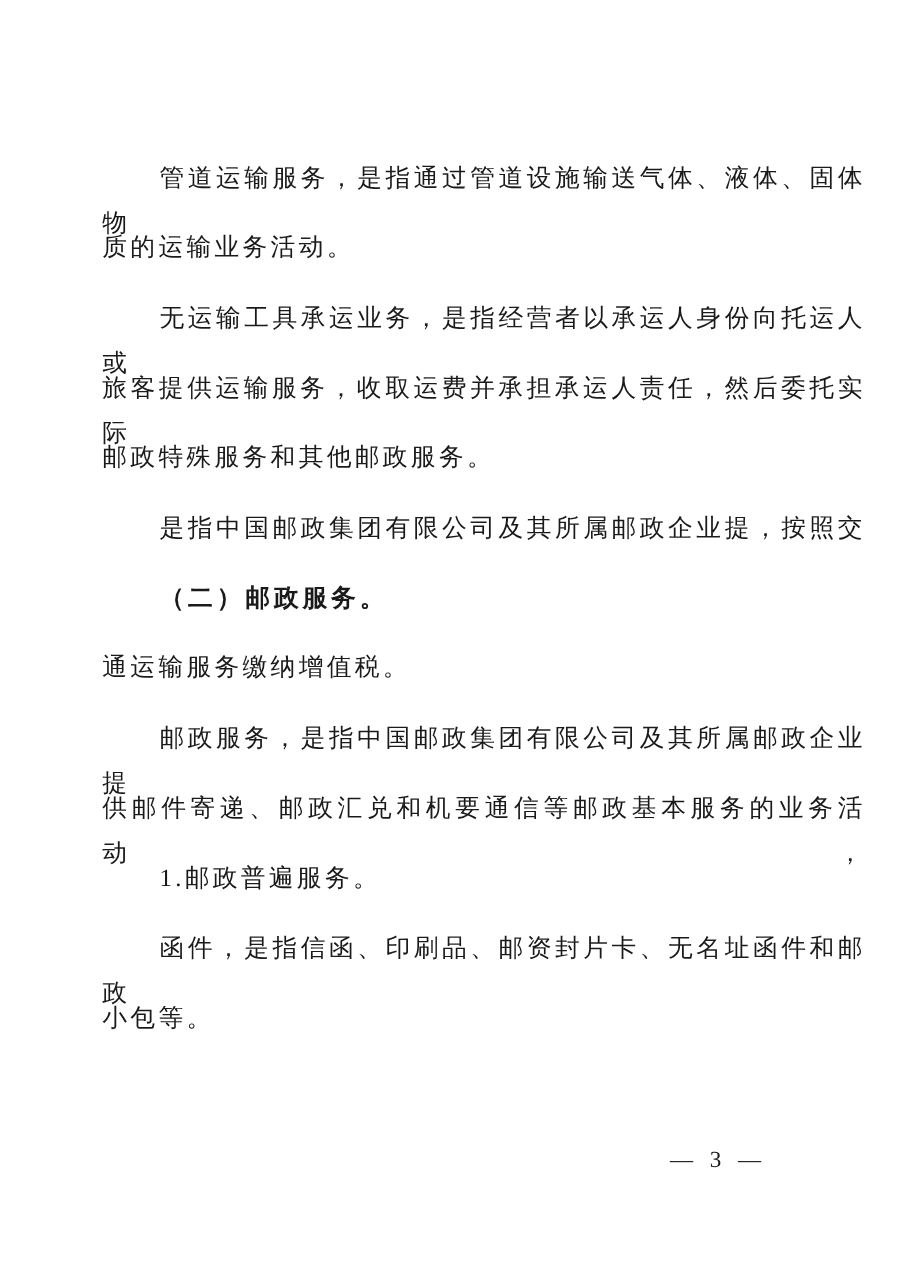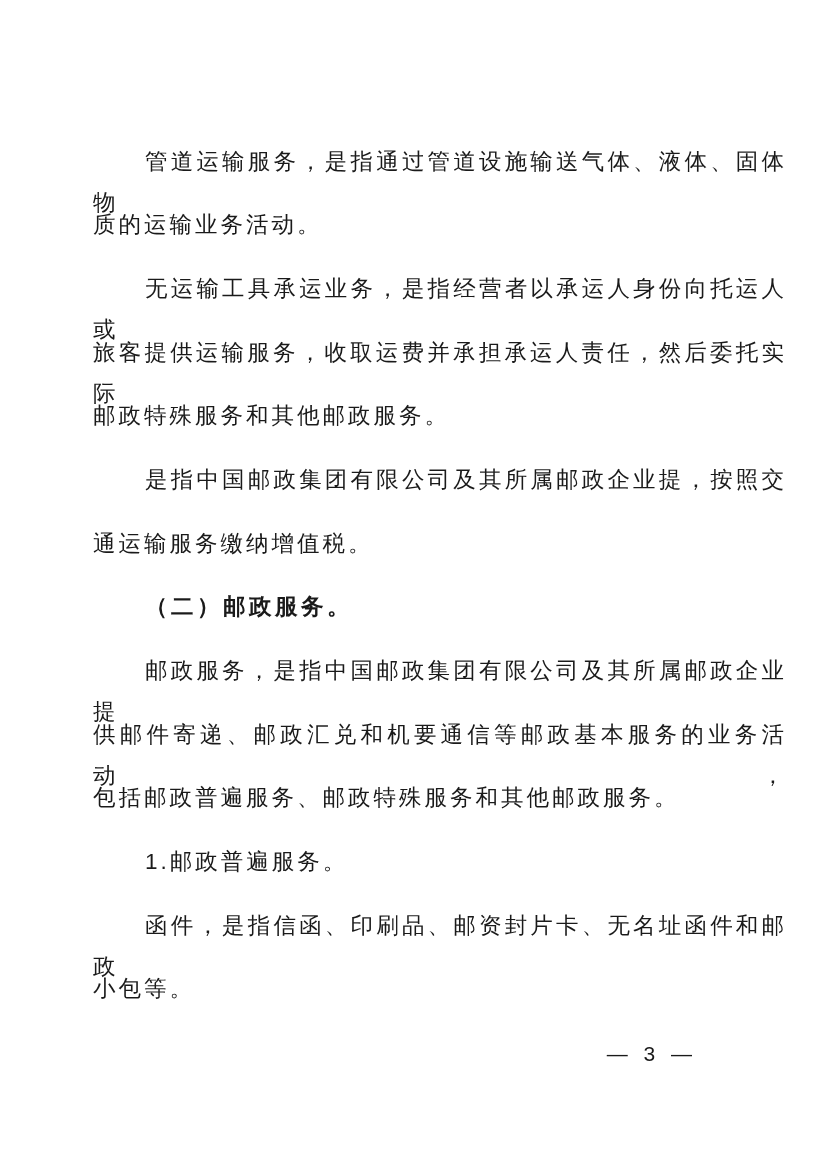--- a/index.html
+++ b/index.html
@@ -6,21 +6,21 @@
     margin: 0;
     padding: 0;
     background: #ffffff;
   }
   .page {
     position: relative;
     width: 827px;
     height: 1170px;
     background: #ffffff;
     overflow: hidden;
-    font-family: Liberation Sans, sans-serif;
+    font-family: Liberation Serif, serif;
     color: #1a1a1a;
   }
   .doc {
     position: absolute;
     left: 93px;
     top: 118px;
     width: 694px;
   }
   .line {
     height: 41.2px;
@@ -56,24 +56,23 @@
 <body>
 
 <div class="page">
   <div class="doc">
     <p class="line indent full">管道运输服务，是指通过管道设施输送气体、液体、固体物</p>
     <p class="line">质的运输业务活动。</p>
     <p class="line indent full">无运输工具承运业务，是指经营者以承运人身份向托运人或</p>
     <p class="line full">旅客提供运输服务，收取运费并承担承运人责任，然后委托实际</p>
     <p class="line">邮政特殊服务和其他邮政服务。</p>
     <p class="line indent full">是指中国邮政集团有限公司及其所属邮政企业提，按照交</p>
+    <p class="line indent bold">（二）邮政服务。</p>
     <p class="line">通运输服务缴纳增值税。</p>
-    <p class="line indent bold">（二）邮政服务。</p>
     <p class="line indent full">邮政服务，是指中国邮政集团有限公司及其所属邮政企业提</p>
     <p class="line full">供邮件寄递、邮政汇兑和机要通信等邮政基本服务的业务活动，</p>
-    <p class="line">包括邮政普遍服务、邮政特殊服务和其他邮政服务。</p>
     <p class="line indent">1.邮政普遍服务。</p>
     <p class="line indent full">函件，是指信函、印刷品、邮资封片卡、无名址函件和邮政</p>
     <p class="line">小包等。</p>
 
   </div>
   <div class="pagenum">— 3 —</div>
 </div>
 
 </body></html>

